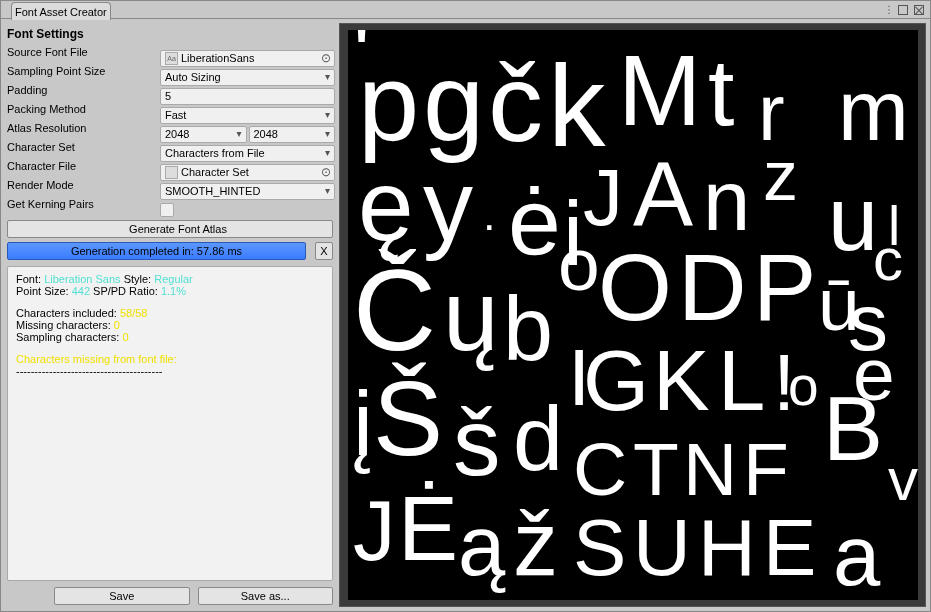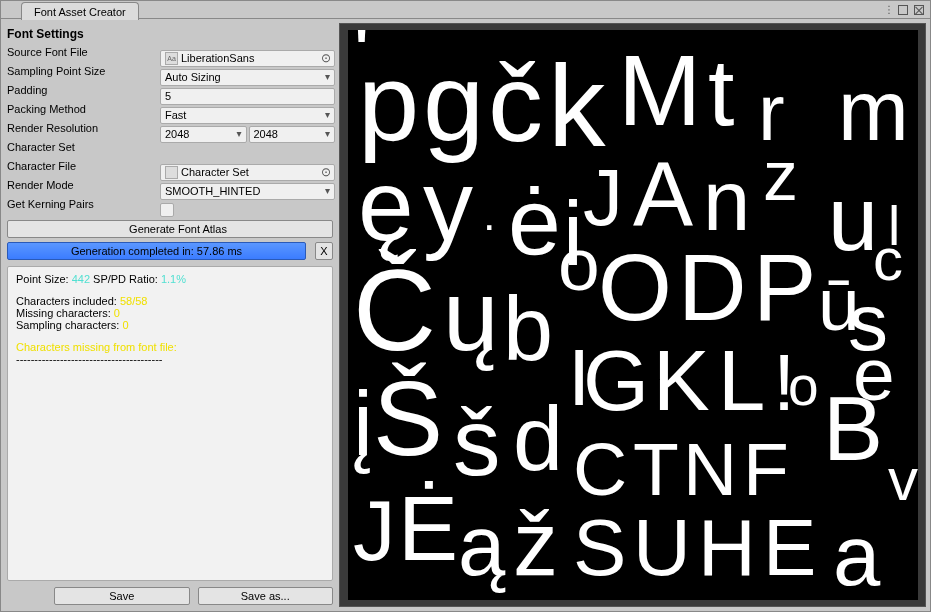--- a/index.html
+++ b/index.html
@@ -26,23 +26,23 @@
     display: flex;
     align-items: stretch;
     position: relative;
   }
   .tab {
     background: #dcdcdc;
     border: 1px solid #888;
     border-bottom: none;
     border-top-left-radius: 4px;
     border-top-right-radius: 4px;
-    padding: 2px 12px;
-    font-size: 11px;
-    margin-left: 20px;
+    padding: 2px 3px;
+    font-size: 11px;
+    margin-left: 10px;
     margin-top: 0px;
     display: flex;
     align-items: center;
     height: 18px;
     position: relative;
     top: 1px;
     z-index: 2;
   }
   .titlebar-right {
     margin-left: auto;
@@ -281,33 +281,38 @@
       <div class="row">
         <div class="row-label">Packing Method</div>
         <div class="row-field">
           <div class="dropdown">
             <span>Fast</span>
           </div>
         </div>
       </div>
 
       <div class="row">
-        <div class="row-label">Render Resolution</div>
+        <div class="row-label">Atlas Resolution</div>
         <div class="row-field">
           <div class="dropdown" style="flex:1">
             <span>2048</span>
           </div>
           <div class="dropdown" style="flex:1">
             <span>2048</span>
           </div>
         </div>
       </div>
 
       <div class="row">
         <div class="row-label">Character Set</div>
+        <div class="row-field">
+          <div class="dropdown">
+            <span>Characters from File</span>
+          </div>
+        </div>
       </div>
 
       <div class="row">
         <div class="row-label">Character File</div>
         <div class="row-field">
           <div class="objfield">
             <span class="icon-slot"></span>
             <span>Character Set</span>
           </div>
         </div>
@@ -336,20 +341,23 @@
       <div class="progress-row">
         <div class="progressbar">
           <span>Generation completed in: 57.86 ms</span>
         </div>
         <div class="button x-btn">
           <span>X</span>
         </div>
       </div>
 
       <div class="report-box">
+        <div>
+          <span>Font: </span><span class="cyan">Liberation Sans</span><span>  Style: </span><span class="cyan">Regular</span>
+        </div>
         <div>
           <span>Point Size: </span><span class="cyan">442</span><span>  SP/PD Ratio: </span><span class="cyan">1.1%</span>
         </div>
         <div style="height:10px"></div>
         <div><span>Characters included: </span><span class="yellow">58/58</span></div>
         <div><span>Missing characters: </span><span class="yellow">0</span></div>
         <div><span>Sampling characters: </span><span class="yellow">0</span></div>
         <div style="height:10px"></div>
         <div class="yellow">Characters missing from font file:</div>
         <div>----------------------------------------</div>

